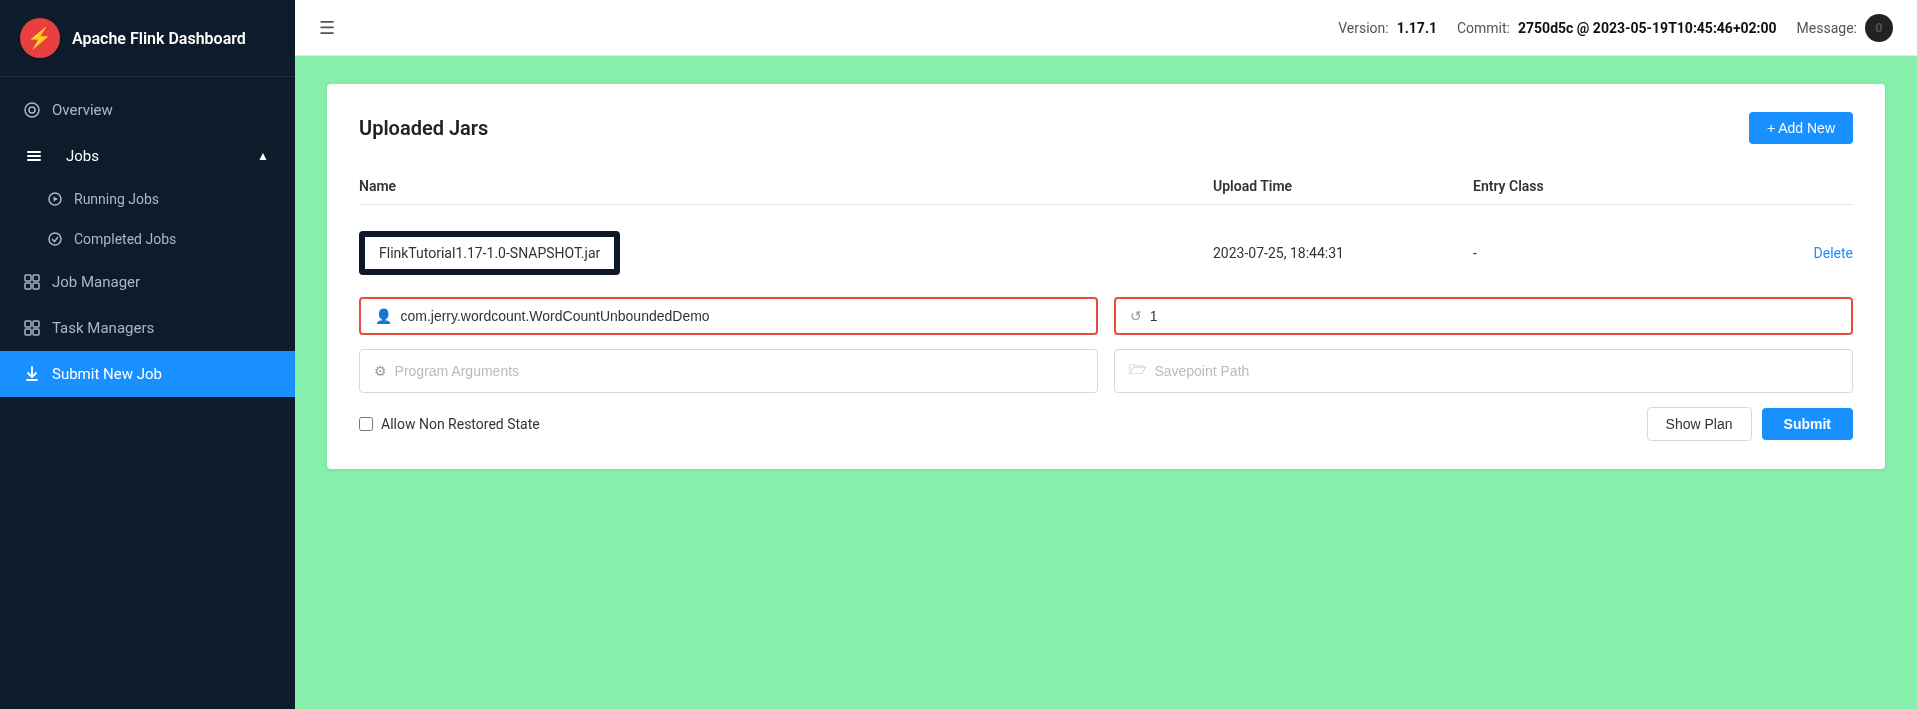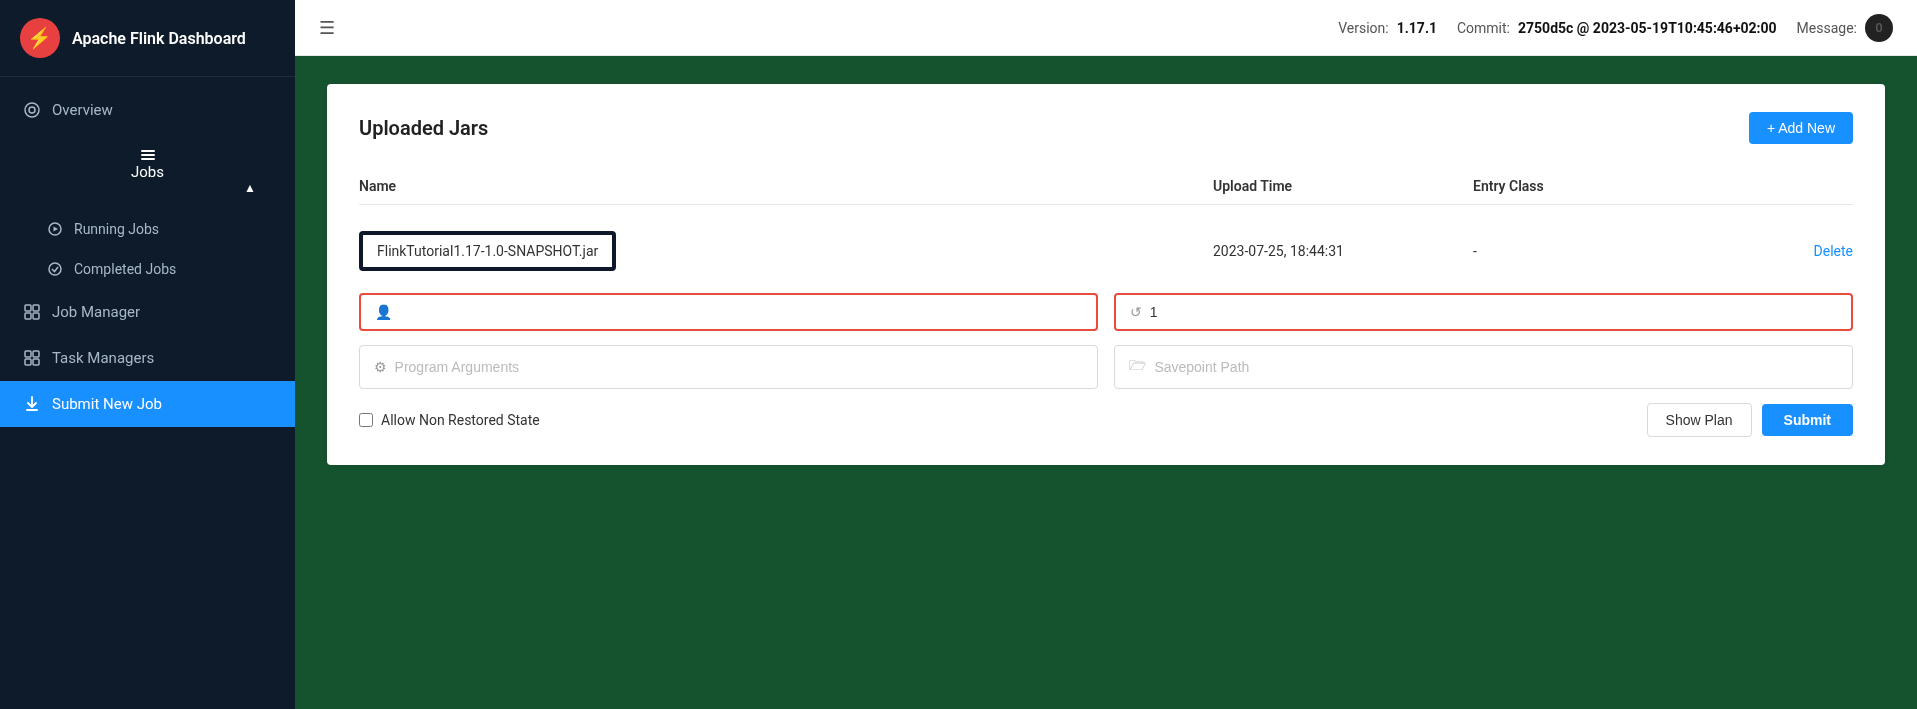--- a/index.html
+++ b/index.html
@@ -45,26 +45,25 @@
       cursor: pointer;
       transition: background 0.2s;
     }
     .nav-item.highlight {
       background: #1890ff;
       color: #fff;
     }
     .nav-group-header {
       display: flex;
       align-items: center;
-      gap: 0;
-      padding: 14px 39px;
+      gap: 24px;
+      padding: 14px 26px;
       font-size: 15px;
       color: #fff;
       cursor: pointer;
-      flex-direction: column;
     }
     .nav-group-header .chevron {
       margin-left: auto;
       font-size: 12px;
     }
     .nav-sub-item {
       display: flex;
       align-items: center;
       gap: 12px;
       padding: 12px 24px 12px 48px;
@@ -118,21 +117,21 @@
       color: #fff;
       font-size: 13px;
       font-weight: 600;
     }
 
     
     .content {
       flex: 1;
       padding: 28px 32px;
       overflow-y: auto;
-      background: #14532d;
+      background: #86efac;
     }
 
     .content-card {
       background: #fff;
       border-radius: 4px;
       padding: 28px 32px;
       box-shadow: 0 1px 4px rgba(0,0,0,0.08);
     }
 
     .card-header {
@@ -175,21 +174,21 @@
 
     
     .jar-row {
       display: grid;
       grid-template-columns: 1fr 260px 260px 120px;
       align-items: center;
       padding: 10px 0;
       margin-bottom: 12px;
     }
     .jar-name-box {
-      border: 4px solid #0f172a;
+      border: 6px solid #0f172a;
       border-radius: 4px;
       padding: 8px 14px;
       font-size: 14px;
       color: #333;
       display: inline-block;
       max-width: 480px;
       width: fit-content;
     }
     .upload-time {
       font-size: 14px;
@@ -418,20 +417,21 @@
           <div class="jar-name-box">FlinkTutorial1.17-1.0-SNAPSHOT.jar</div>
         </div>
         <div class="upload-time">2023-07-25, 18:44:31</div>
         <div class="entry-class-dash">-</div>
         <div class="delete-link">Delete</div>
       </div>
 
       <div class="form-row">
         <div class="form-input">
           <span class="input-icon">👤</span>
+          <input type="text" value="com.jerry.wordcount.WordCountUnboundedDemo" style="">
         </div>
         <div class="form-input">
           <span class="input-icon">↺</span>
           <input type="text" value="1" style="">
         </div>
       </div>
 
       <div class="form-row">
         <div class="form-input-normal">
           <span class="input-icon">⚙</span>

